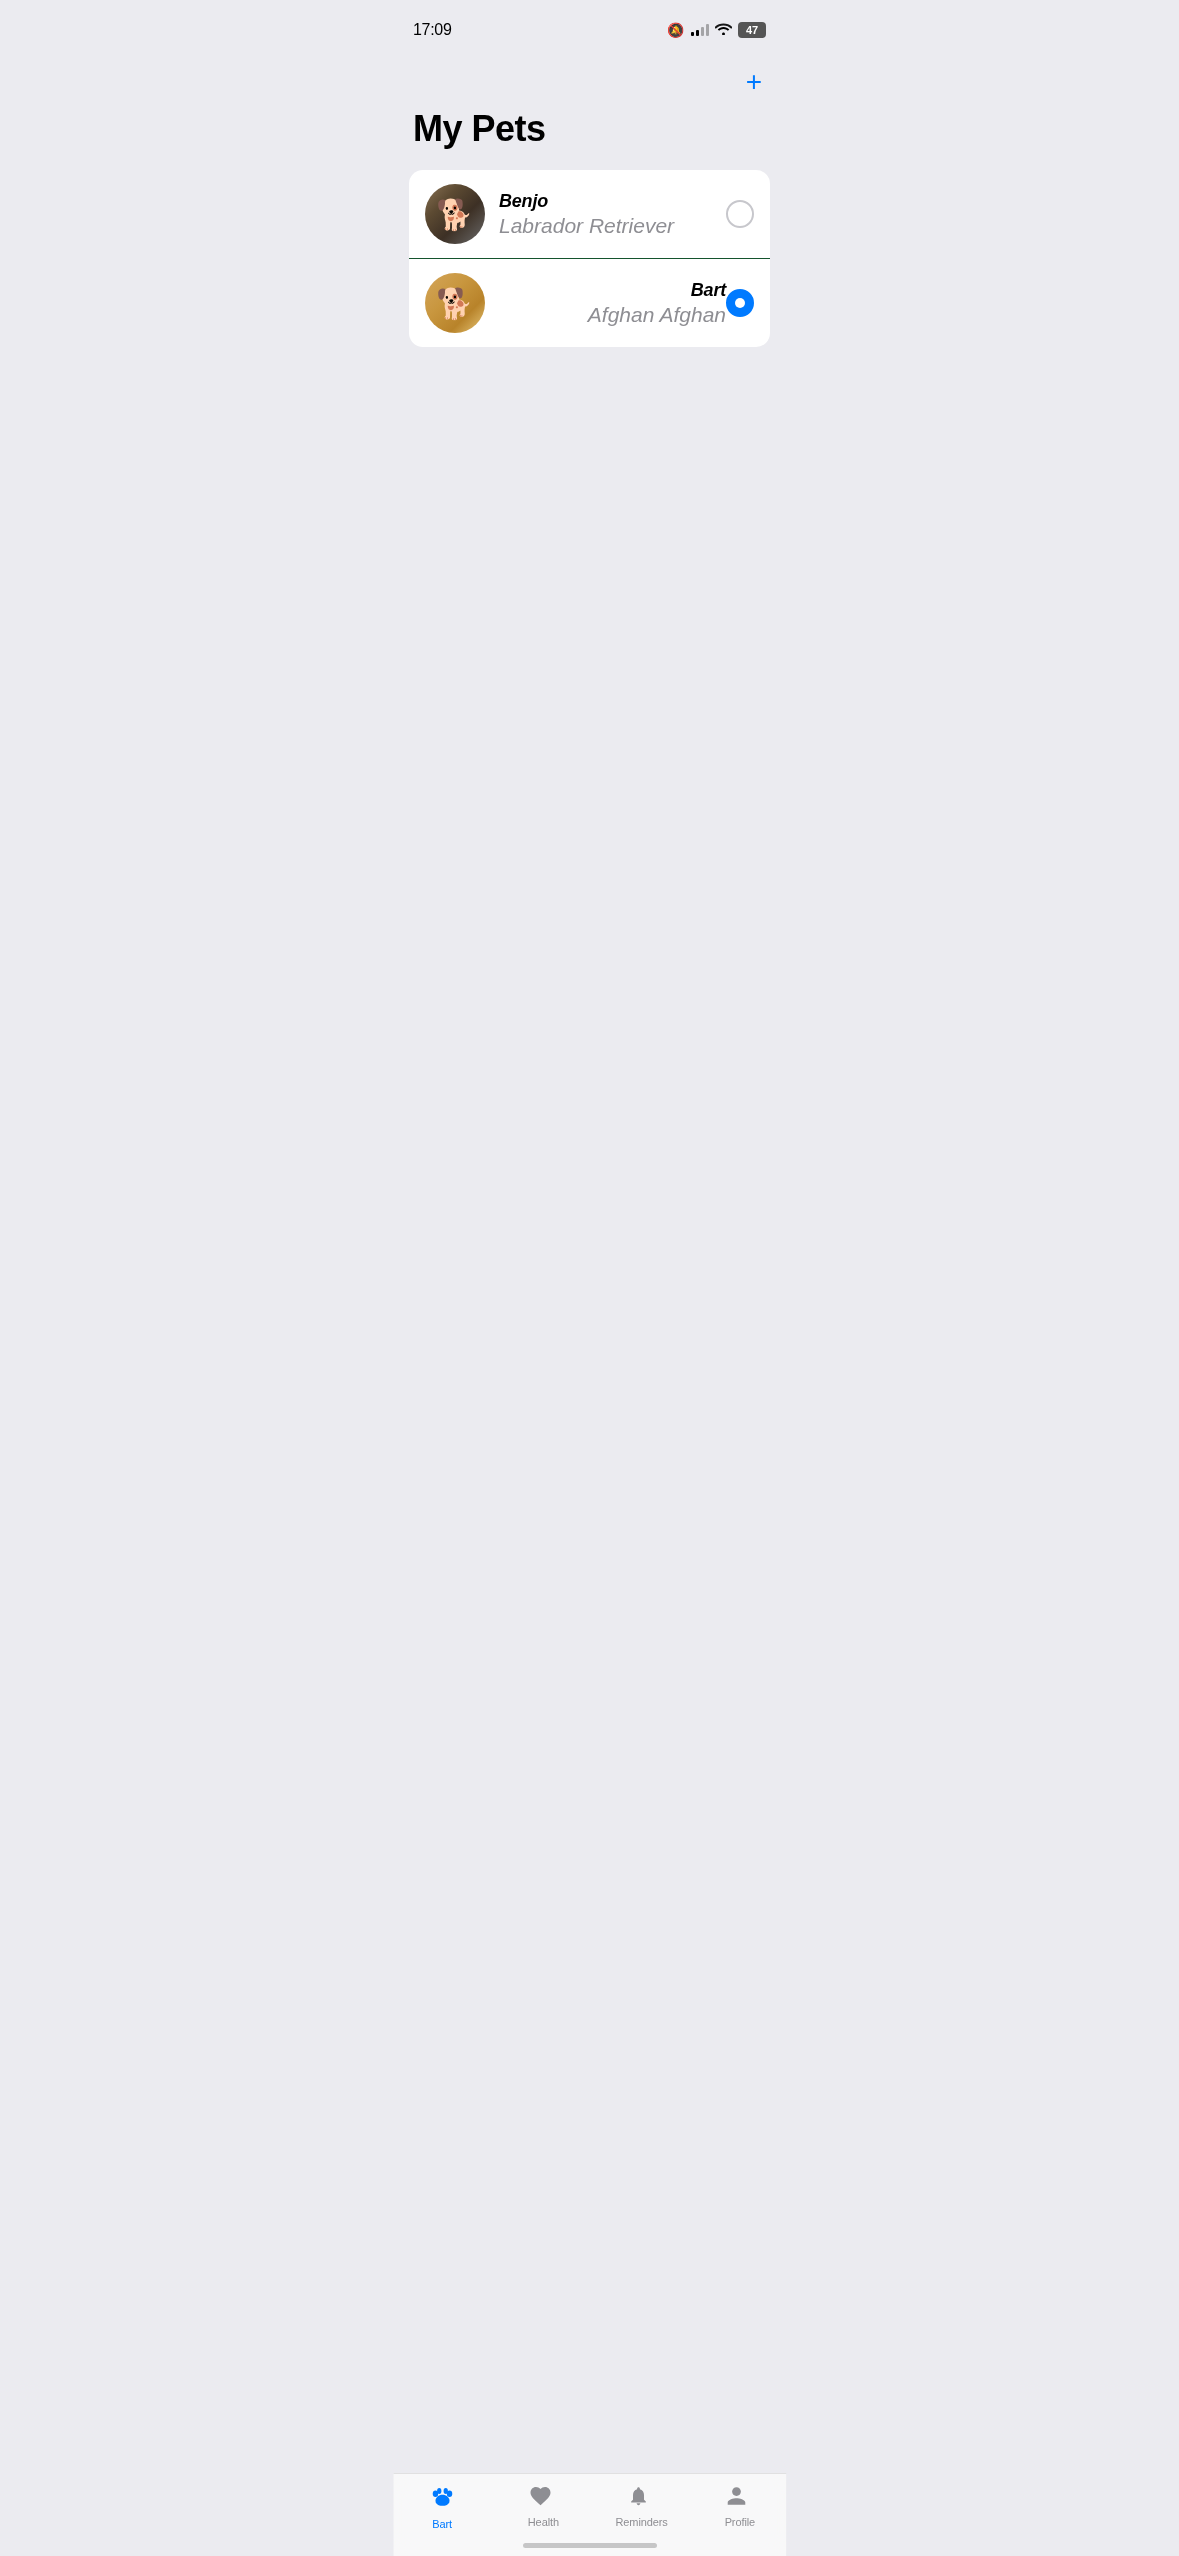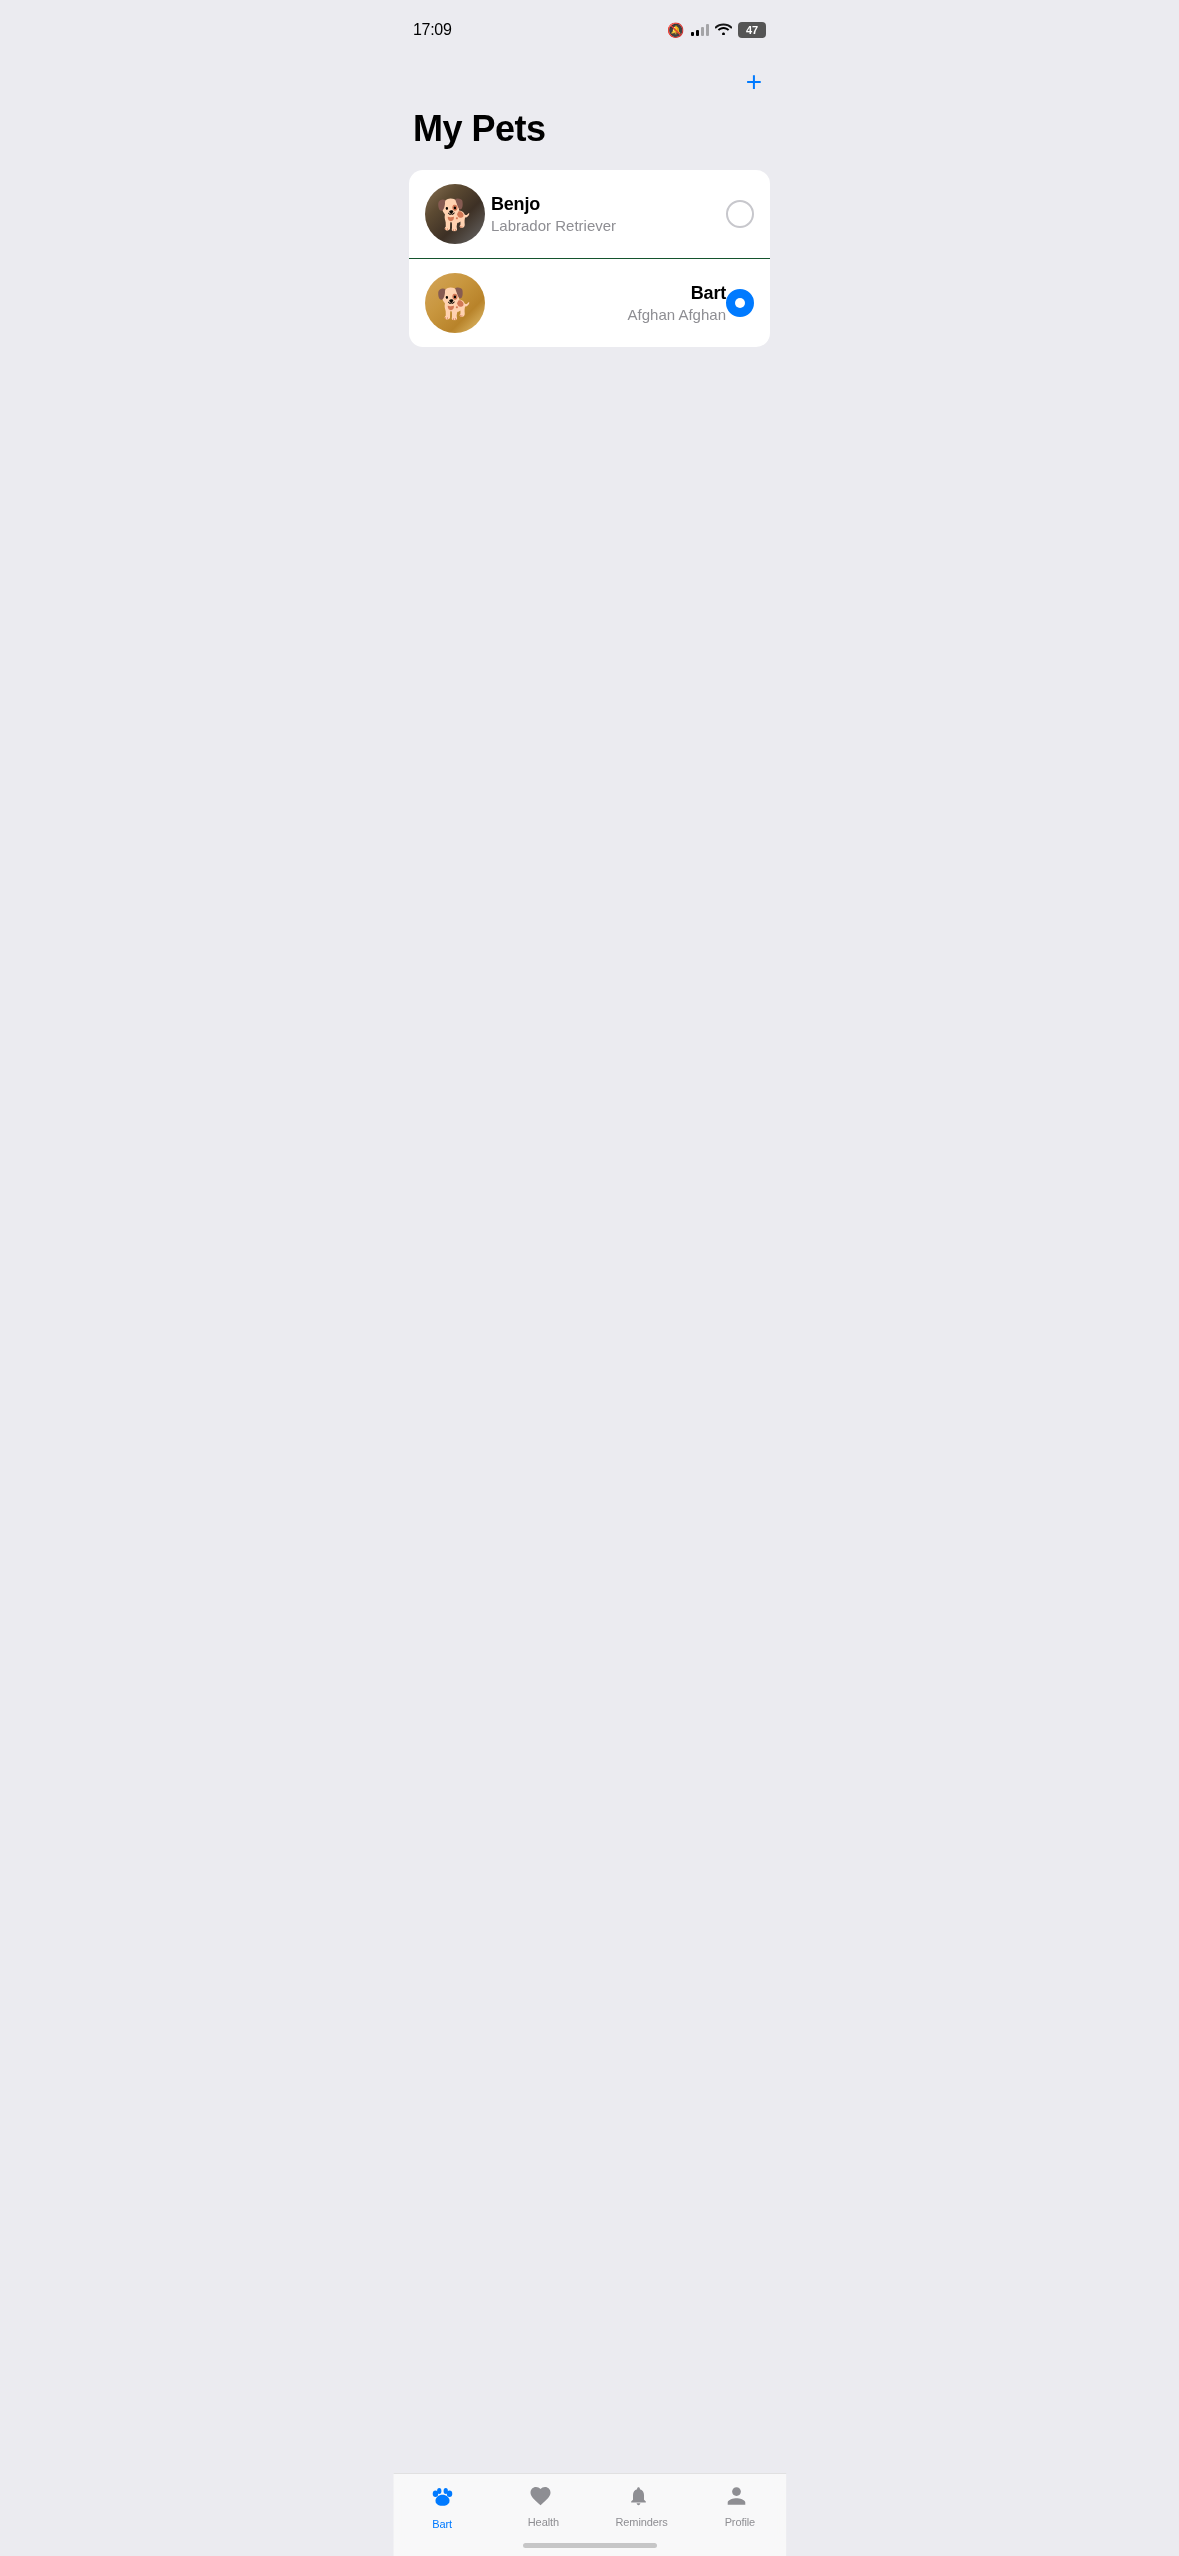--- a/index.html
+++ b/index.html
@@ -156,32 +156,33 @@
     }
 
     .avatar-bart::before {
       content: '🐕';
       font-size: 30px;
       position: absolute;
     }
 
     .pet-info {
       flex: 1;
-      margin-left: 6px;
+      margin-left: 14px;
+      font-style: italic;
     }
 
     .pet-name {
       font-size: 18px;
       font-weight: 600;
       color: #000;
       letter-spacing: -0.2px;
     }
 
     .pet-breed {
-      font-size: 15px;
+      font-size: 21px;
       color: #8E8E93;
       margin-top: 2px;
     }
 
     .radio-button {
       width: 28px;
       height: 28px;
       border-radius: 50%;
       border: 2px solid #C7C7CC;
       background: transparent;

